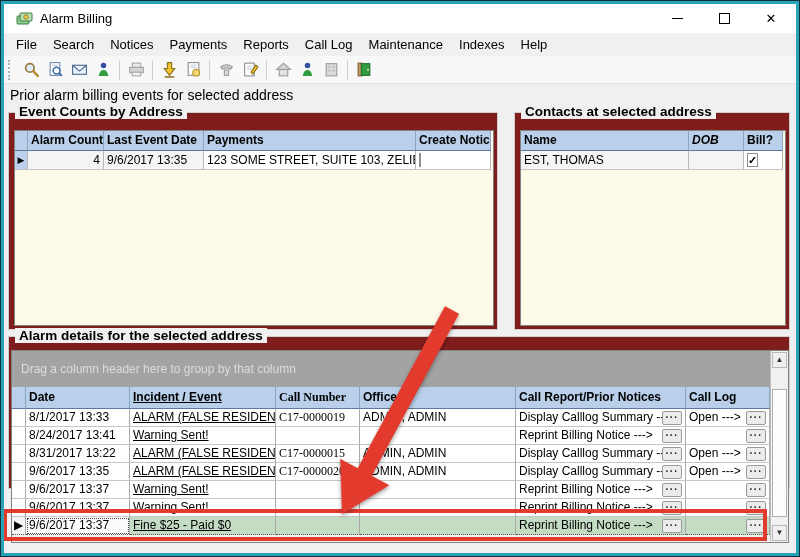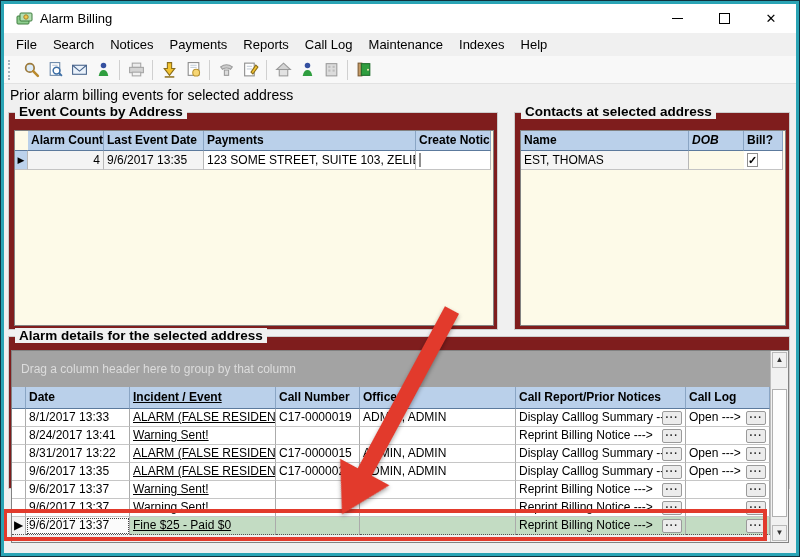--- a/index.html
+++ b/index.html
@@ -24,37 +24,37 @@
   .grip{width:4px;height:20px;border-left:2px dotted #aab4bd;margin-right:5px;}
   .tbi{width:22px;height:22px;display:flex;align-items:center;justify-content:center;margin:0 1px;}
   .tb-sep{width:1px;height:20px;background:#d0d0d0;margin:0 4px;}
   
   .statusline{left:4px;top:84px;width:792px;height:24px;background:#f0f0f0;font-size:14px;line-height:22px;padding-left:6px;box-sizing:border-box;}
   
   .gb{position:absolute;border:1px solid #cdcdcd;background:#7f1d1d;box-sizing:border-box;}
   .gbl{position:absolute;top:-9px;left:6px;background:#f0f0f0;padding:0 4px;font-weight:bold;font-size:13.5px;white-space:nowrap;}
   
   .tbl{position:absolute;border:1px solid #828282;background:#fdfae8;overflow:hidden;box-sizing:content-box;}
-  .hrow,.drow{display:flex;align-items:flex-end;}
+  .hrow,.drow{display:flex;}
   .hc{background:#bad0ea;border-right:1px solid #8aa5c4;border-bottom:1px solid #5c7a9d;font-weight:bold;font-size:12px;line-height:19px;padding:0 3px;box-sizing:border-box;white-space:nowrap;overflow:hidden;}
   .dc{background:#f4f4f4;border-right:1px solid #b8b8b8;border-bottom:1px solid #c4c4c4;font-size:12px;line-height:18px;padding:0 3px;box-sizing:border-box;white-space:nowrap;overflow:hidden;}
   .dc.white{background:#ffffff;}
   .selcell{background:#bcd2ec;display:flex;align-items:center;justify-content:center;font-size:9px;padding:0;}
   .num-r{text-align:right;}
   .cb{width:12px;height:12px;border:1px solid #8f8f8f;background:#fff;margin:2px auto 0 auto;font-size:11px;line-height:11px;text-align:center;font-weight:bold;}
   
   .grid{position:absolute;left:2px;top:13px;width:776px;height:191px;border:1px solid #828282;background:#f0f0f0;overflow:hidden;}
   .groupbar{position:absolute;left:0;top:0;width:758px;height:36px;background:#a3a3a3;color:#dcdcdc;font-size:12px;line-height:36px;padding-left:9px;box-sizing:border-box;}
   .ghead{position:absolute;left:0;top:36px;width:758px;height:22px;display:flex;}
   .ghead .hc{line-height:21px;}
   .grows{position:absolute;left:0;top:58px;width:758px;}
   .grow{display:flex;height:18px;box-sizing:border-box;}
   .gc{background:#ffffff;border-right:1px solid #ababab;border-bottom:1px solid #c6c6c6;font-size:12px;line-height:17px;padding:0 3px;box-sizing:border-box;white-space:nowrap;overflow:hidden;display:flex;align-items:center;}
   .gc .t{white-space:nowrap;overflow:hidden;}
-  .w-sel{width:14px;} .w-date{width:104px;} .w-inc{width:146px;text-decoration:underline;} .w-num{width:84px;}
+  .w-sel{width:14px;} .w-date{width:104px;} .w-inc{width:146px;text-decoration:underline;} .w-num{width:84px;font-family:Liberation Serif, serif;}
   .w-off{width:156px;} .w-rep{width:170px;} .w-log{width:84px;}
   .h1{width:13px;} .h2{width:76px;} .h3{width:100px;} .h4{width:212px;} .h5{width:75px;}
   .k1{width:168px;} .k2{width:55px;font-style:italic;} .k3{width:39px;}
   .more{margin-left:auto;flex:none;width:20px;height:14px;background:#ececec;border:1px solid #9a9a9a;border-radius:2px;font-size:10px;line-height:11px;letter-spacing:1px;text-align:center;padding:0;font-weight:bold;color:#222;cursor:default;}
   .sel-row .gc{background:#c3dcc3;border-bottom:1px dotted #555;}
   .sel-row .gc.focus{background:#fbfbfb;outline:1px dotted #444;outline-offset:-2px;}
   .sel-row .selcell{background:#f4f4f4;}
   
   .vsb{position:absolute;left:758px;top:0;width:18px;height:191px;background:#f1f1f1;border-left:1px solid #bdbdbd;box-sizing:border-box;}
   .sb-btn{position:absolute;left:1px;width:15px;height:16px;background:#f0f0f0;border:1px solid #b9b9b9;font-size:8px;line-height:14px;text-align:center;color:#333;padding:0;}

